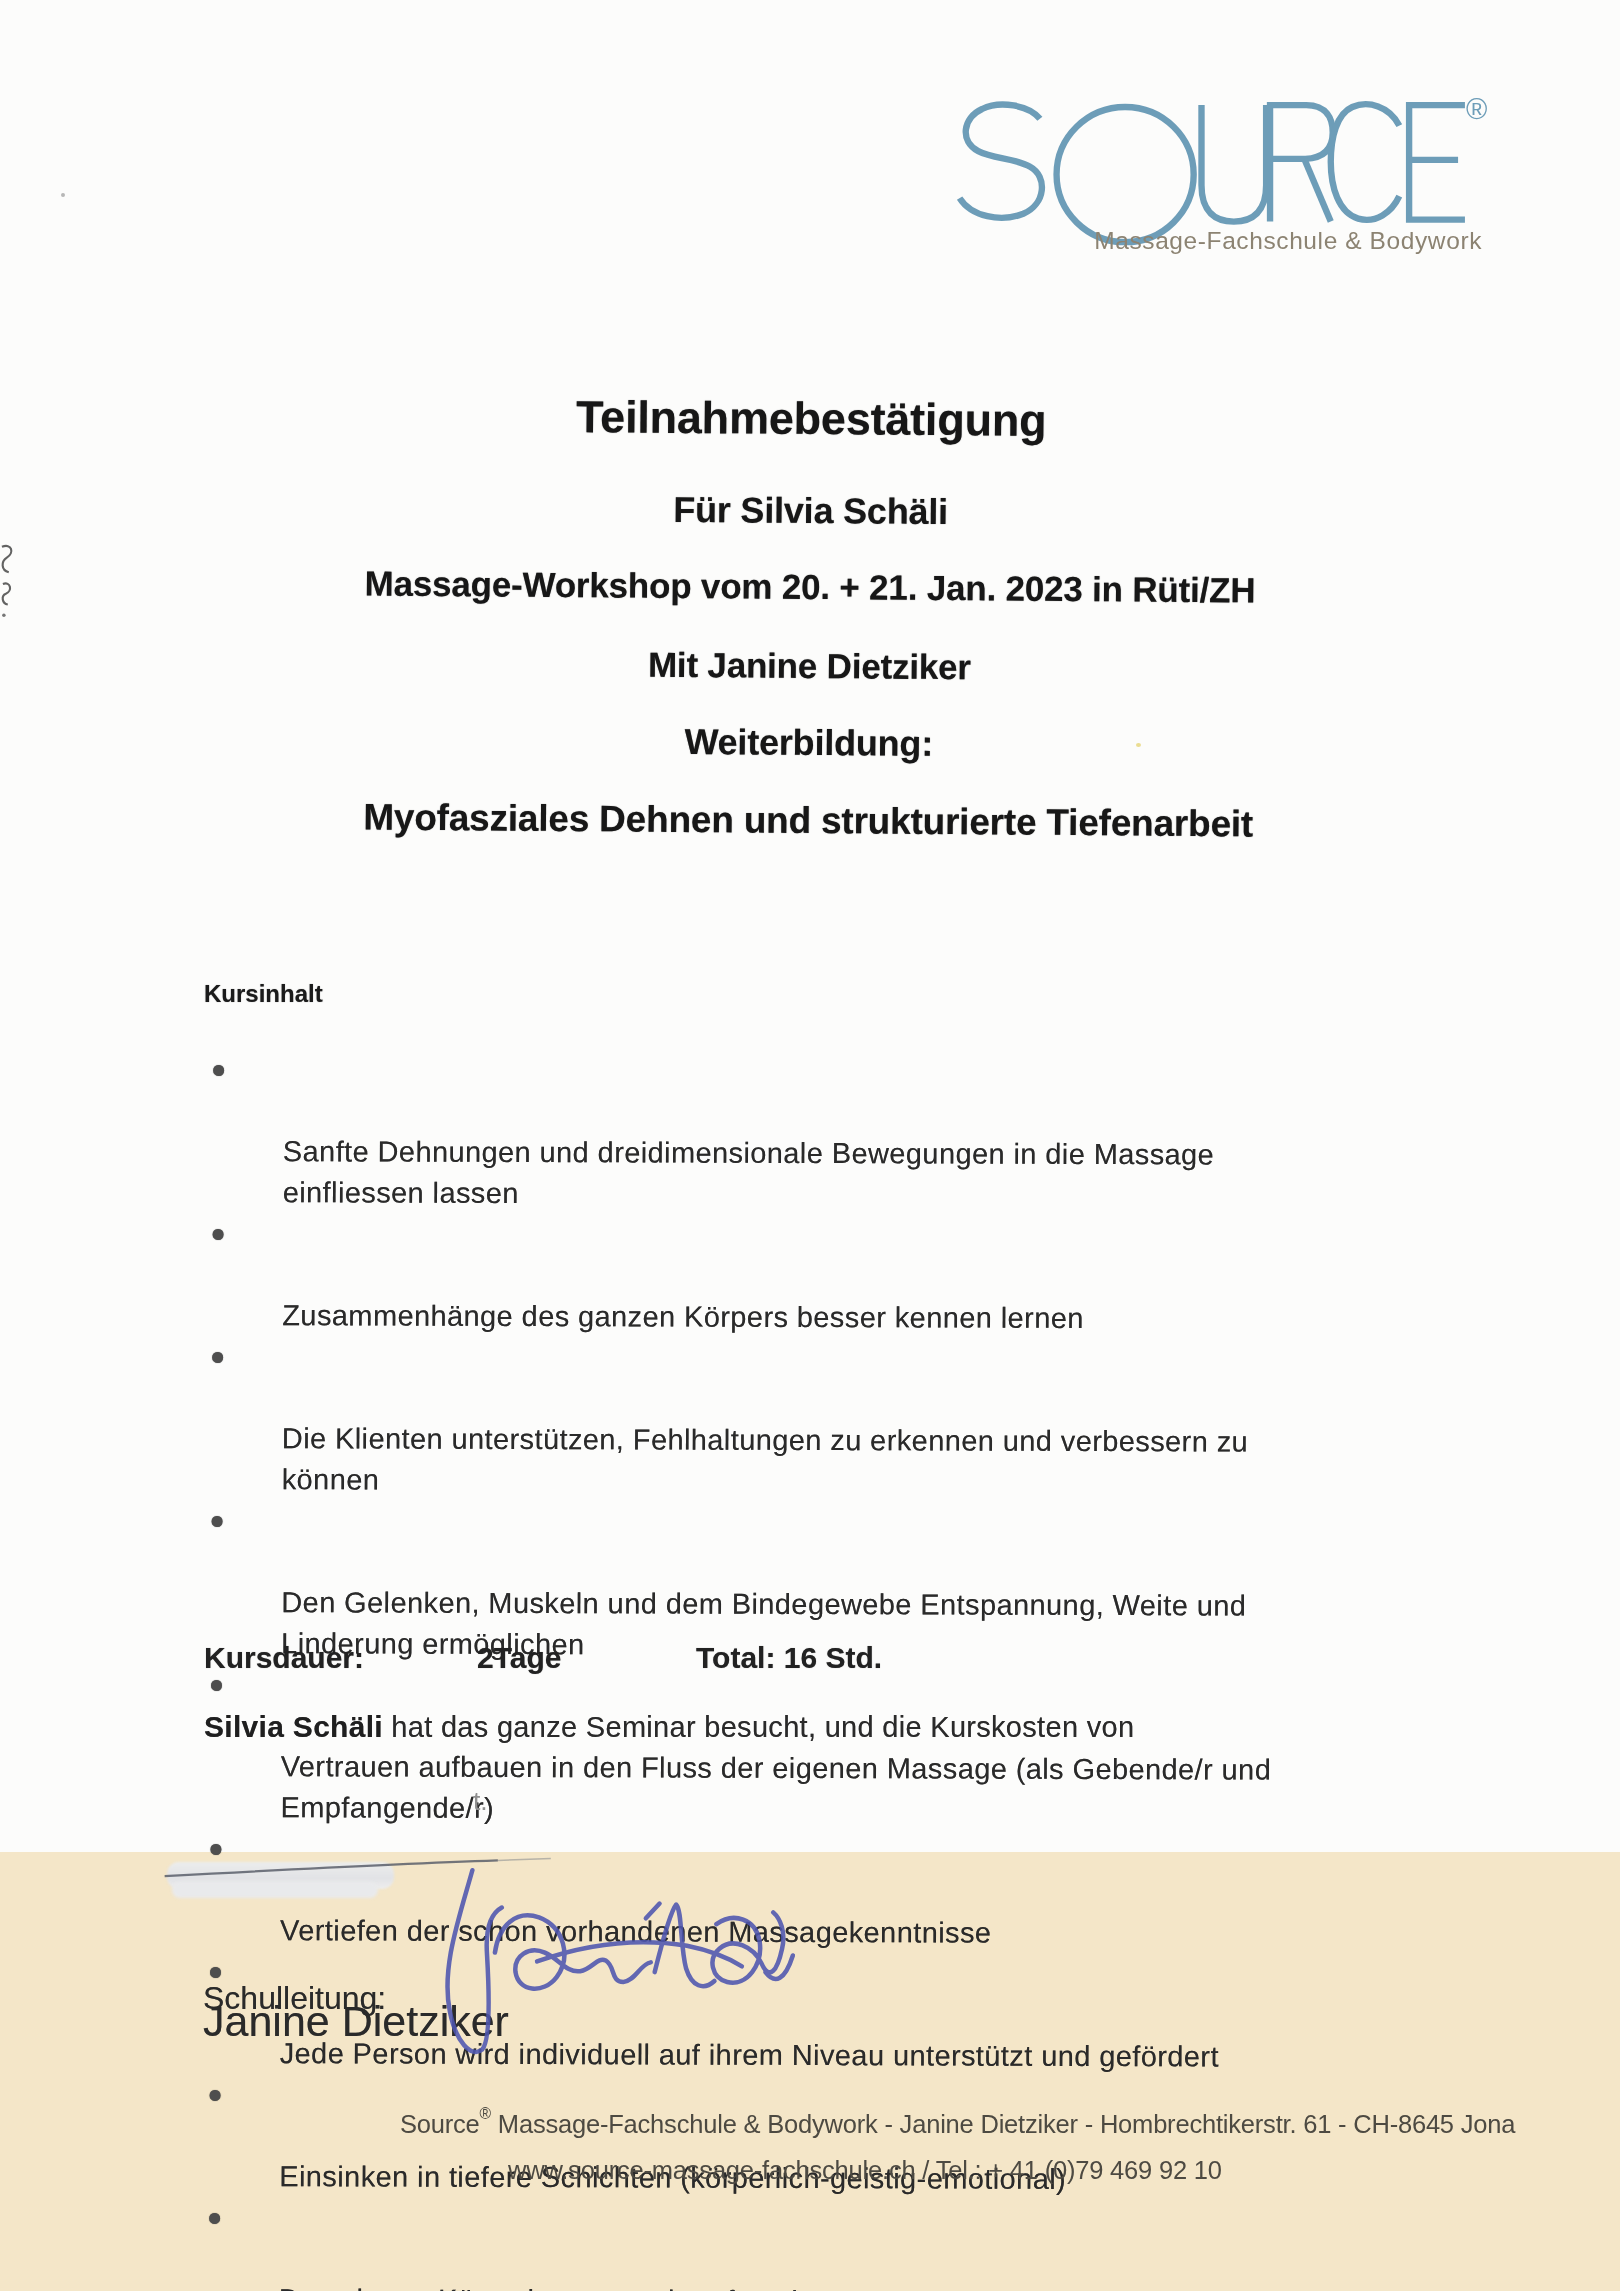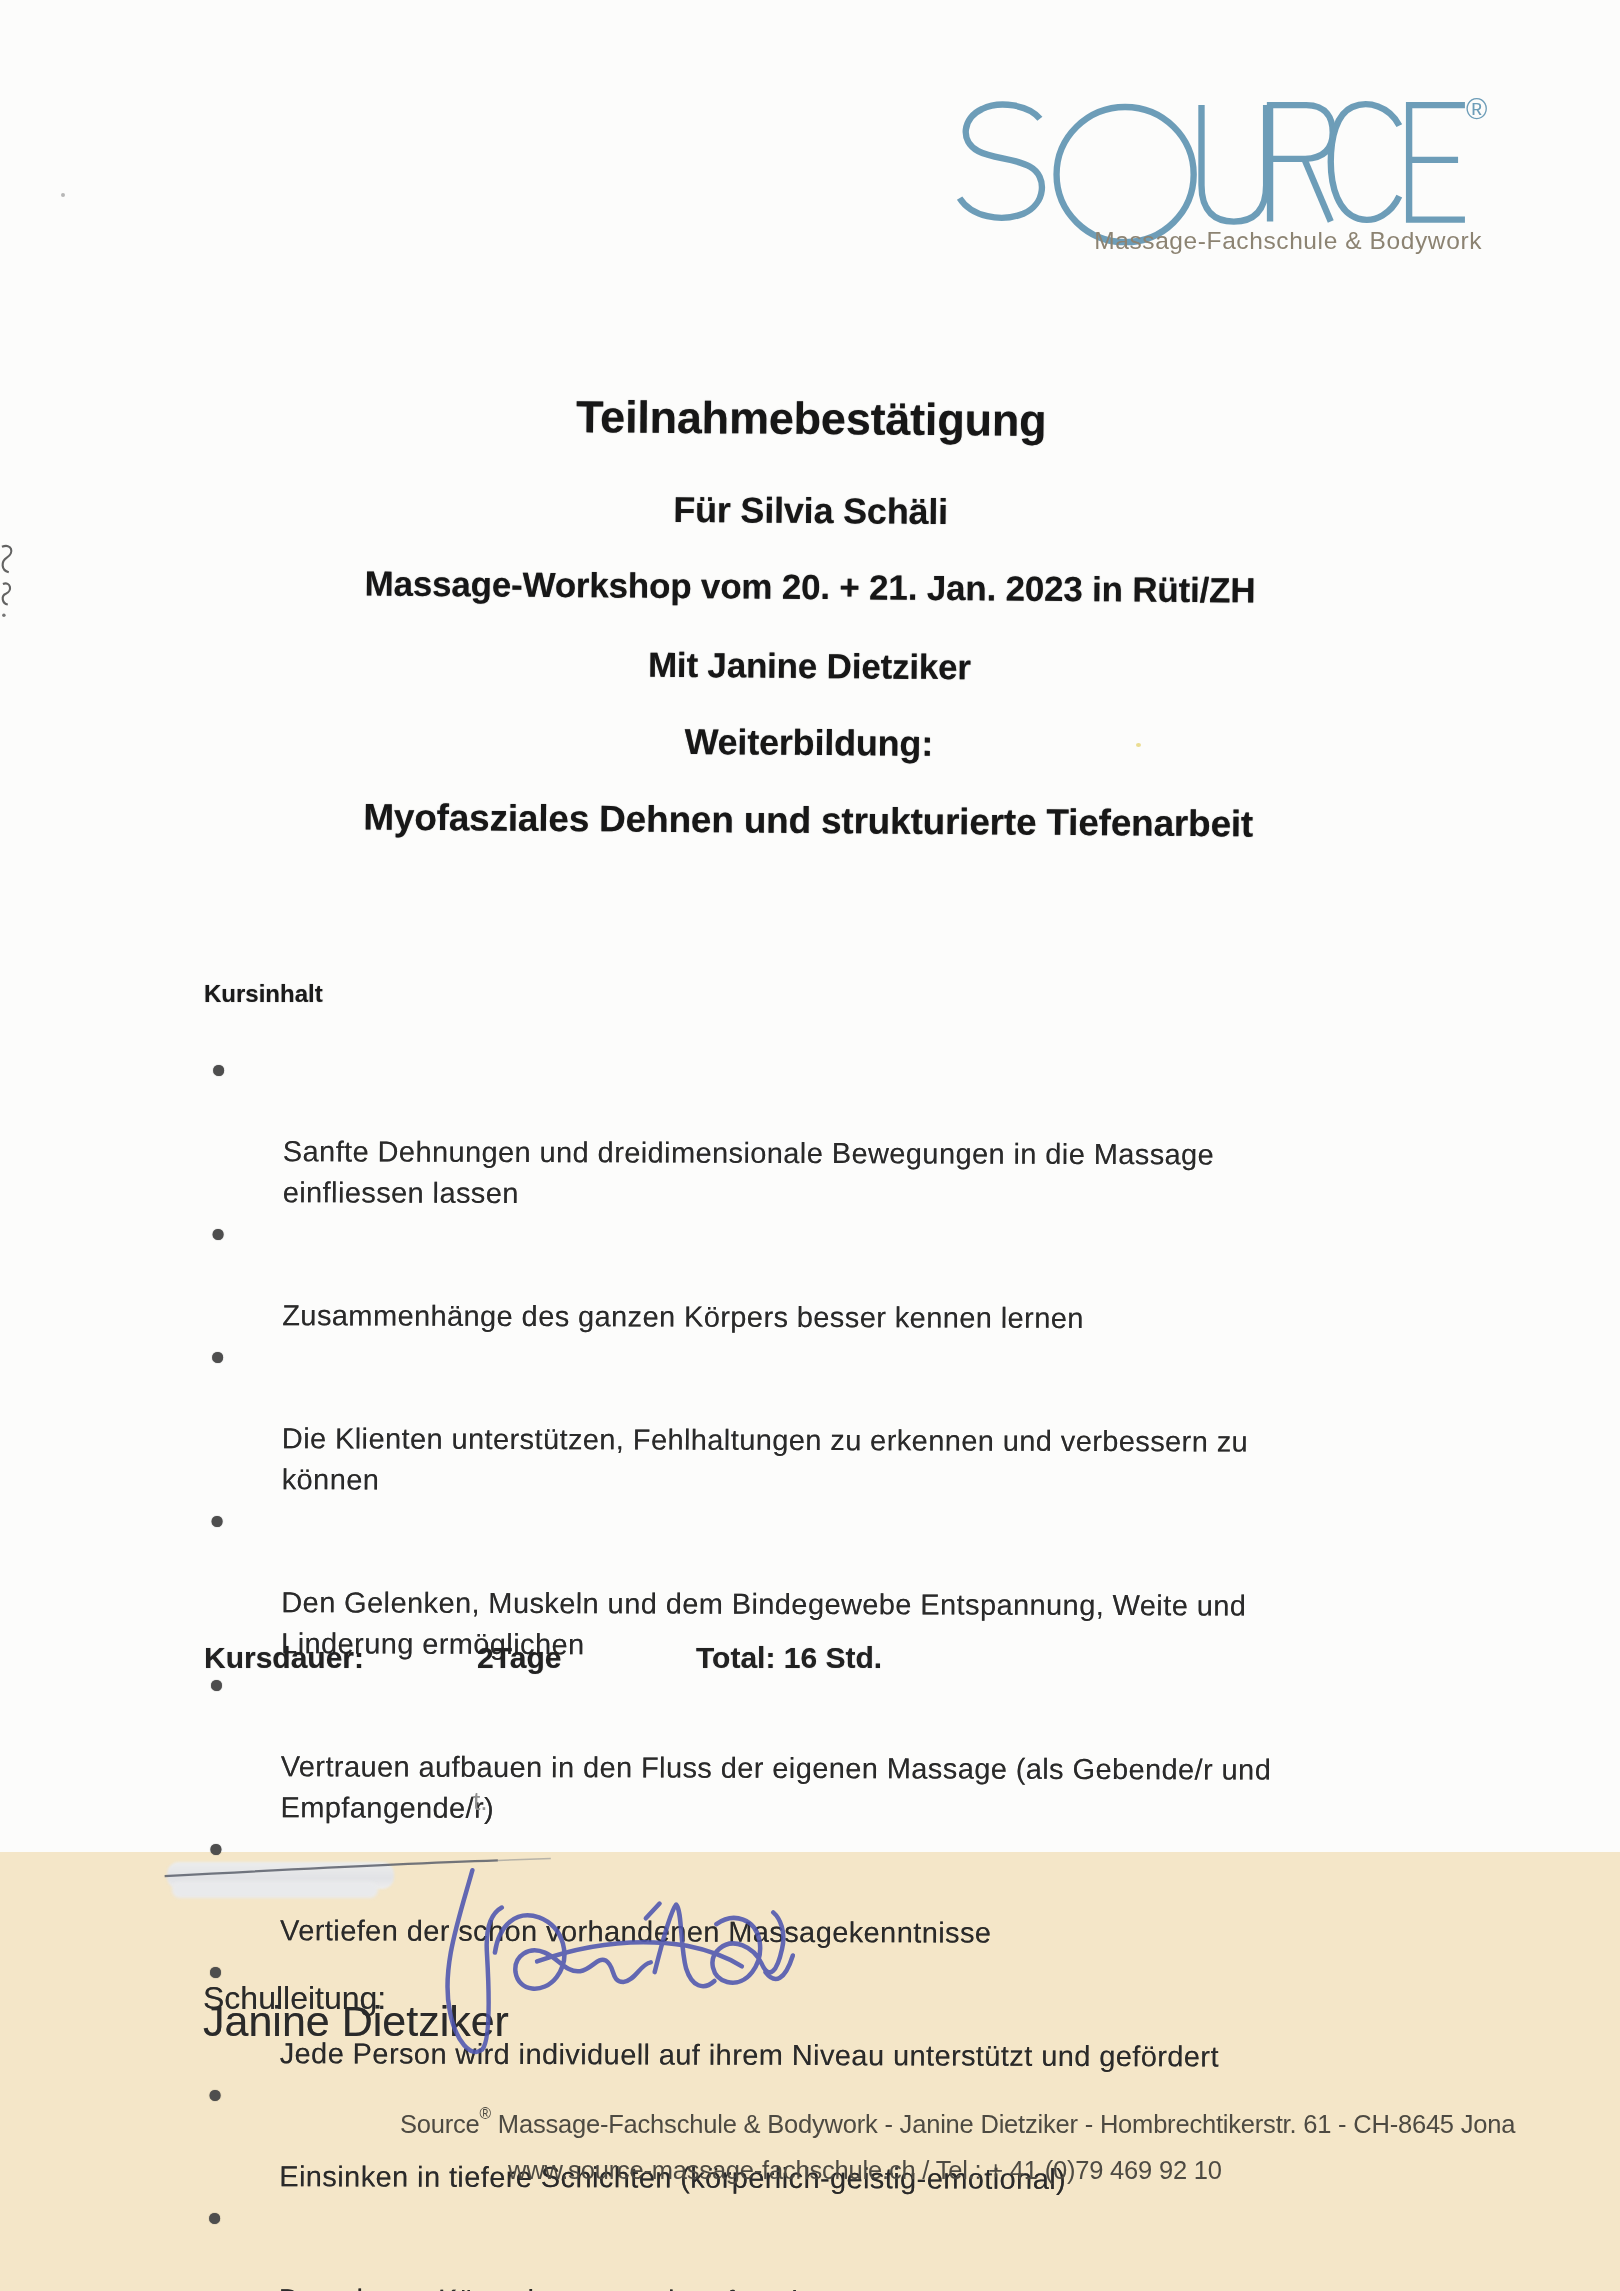--- a/index.html
+++ b/index.html
@@ -161,20 +161,23 @@
         <span>Das eigene Körperbewusstsein erforschen</span>
       </div>
     </div>
 
   <div class="meta-row">
     <span class="meta-label">Kursdauer:</span>
     <span class="meta-value">2Tage</span>
     <span class="meta-total">Total: 16 Std.</span>
   </div>
 
+  <div class="attendance">
+    <b>Silvia Schäli</b><span> hat das ganze Seminar besucht, und die Kurskosten von</span>
+  </div>
 
   <div class="stray-t">t.</div>
   <div class="smudge"></div>
   <div class="smudge2"></div>
   <svg class="pen-line-svg" width="1620" height="2292" viewBox="0 0 1653 2338" style="pointer-events:none;">
     <path d="M168,1914 C280,1908 420,1901 508,1898" fill="none" stroke="#5a5f6b" stroke-width="2.2" opacity="0.85"></path>
     <path d="M508,1898 L562,1896" fill="none" stroke="#7a7f88" stroke-width="1.6" opacity="0.5"></path>
   </svg>
   <div class="corner-dot"></div>
   <div class="speck"></div>

